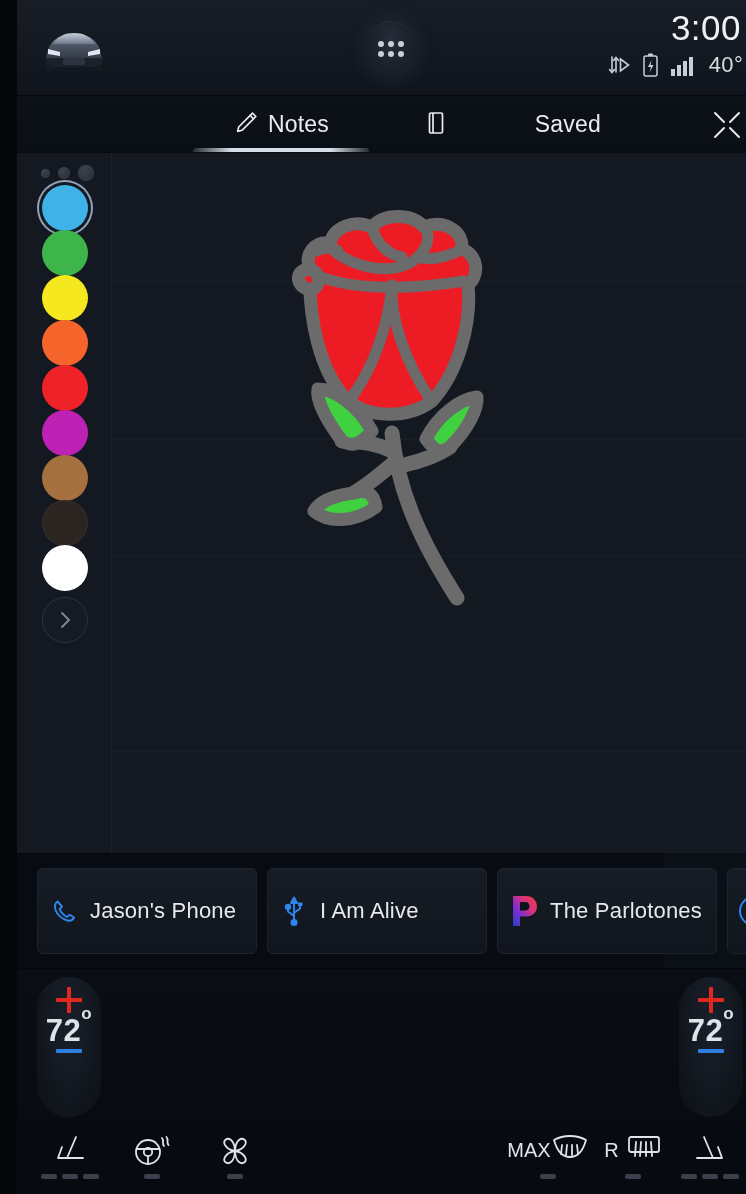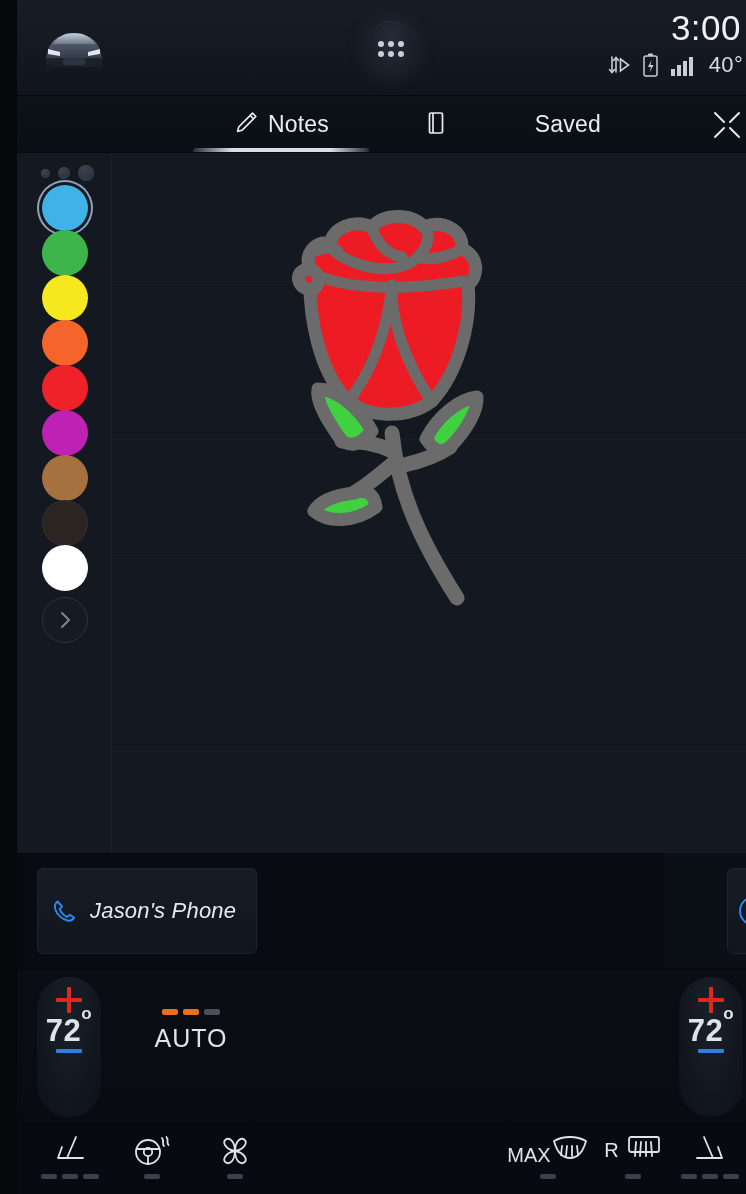--- a/index.html
+++ b/index.html
@@ -66,21 +66,21 @@
     position:absolute; left:25px; top:444px; width:46px; height:46px; border-radius:50%;
     background:#151a23; border:1px solid #2c3440; display:flex; align-items:center; justify-content:center; cursor:pointer;
   }
 
   
   .drawing{ position:absolute; left:255px; top:40px; width:240px; height:560px; }
 
   
   .cards{
     position:absolute; left:0; top:853px; width:647px; height:115px;
-    background:#080c12; border-top:1px solid #05070b;font-style:italic;
+    background:#080c12; border-top:1px solid #05070b;
   }
   .card{
     position:absolute; top:14px; height:86px; border-radius:6px;
     background:linear-gradient(180deg,#161c25 0%,#11161e 100%);
     border:1px solid #1e242e; display:flex; align-items:center; cursor:pointer;
     box-shadow:0 1px 0 rgba(255,255,255,.02) inset;
   }
   .card .ic{ width:52px; display:flex; align-items:center; justify-content:center; flex:0 0 52px; }
   .card .lbl{ font-size:22px; color:#e6e9ef; letter-spacing:.2px; white-space:nowrap; }
   .c0{ left:20px; width:220px; } .c1{ left:250px; width:220px; }
@@ -307,21 +307,52 @@
     <div class="card c0">
       <span class="ic">
         <svg width="26" height="26" viewBox="0 0 26 26" fill="none" stroke="#2f86f0" stroke-width="1.9" stroke-linecap="round" stroke-linejoin="round">
           <path d="M6.5 3.5 C4 5.5 3 8 4.5 12 C6.5 17 11 21 16.5 22.5 C20 23.3 22 21.8 23 19.5
                    L18.8 16.8 L16 19 C13 17.5 10 14.5 8.6 11.2 L11 8.5 Z"></path>
         </svg>
       </span>
       <span class="lbl">Jason's Phone</span>
     </div>
 
-
+    <div class="card c1">
+      <span class="ic">
+        <svg width="22" height="30" viewBox="0 0 22 30" fill="none" stroke="#2f86f0" stroke-width="1.9" stroke-linecap="round" stroke-linejoin="round">
+          <circle cx="11" cy="26.5" r="2.6" fill="#2f86f0"></circle>
+          <path d="M11 24 L11 6"></path>
+          <path d="M11 1.5 L14 7 L8 7 Z" fill="#2f86f0"></path>
+          <path d="M11 17 L17 12.5 L17 9.5"></path>
+          <rect x="15" y="6.5" width="4.5" height="3.5" fill="#2f86f0" stroke="none"></rect>
+          <path d="M11 20 L5 15.5 L5 12.5"></path>
+          <circle cx="5" cy="11" r="2.2" fill="#2f86f0"></circle>
+        </svg>
+      </span>
+      <span class="lbl">I Am Alive</span>
+    </div>
+
+    <div class="card c2">
+      <span class="ic">
+        <svg width="28" height="32" viewBox="0 0 28 32">
+          <defs>
+            <linearGradient id="pandoraG" x1="0" y1="1" x2="1" y2="0">
+              <stop offset="0" stop-color="#2b3ec9"></stop>
+              <stop offset=".35" stop-color="#7b2fd0"></stop>
+              <stop offset=".65" stop-color="#d8327f"></stop>
+              <stop offset="1" stop-color="#ee3b3b"></stop>
+            </linearGradient>
+          </defs>
+          <path d="M3 1 L16 1 C23 1 27 6 27 11.5 C27 17 23 21.5 16 21.5 L10 21.5 L10 31 L3 31 Z" fill="url(#pandoraG)"></path>
+          <path d="M10 7 L15.5 7 C18 7 19.5 9 19.5 11.3 C19.5 13.6 18 15.5 15.5 15.5 L10 15.5 Z" fill="#0f141c"></path>
+        </svg>
+      </span>
+      <span class="lbl">The Parlotones</span>
+    </div>
 
     <div class="card c3">
       <span class="ic">
         <svg width="34" height="34" viewBox="0 0 34 34" fill="none" stroke="#2f86f0" stroke-width="2">
           <circle cx="17" cy="17" r="14"></circle>
           <path d="M13.5 10.5 L24 17 L13.5 23.5 Z" fill="#2f86f0" stroke="none"></path>
         </svg>
       </span>
       <span class="lbl"></span>
     </div>
@@ -330,28 +361,20 @@
   <div class="climate">
 
     <div class="tempctl left">
       <span class="plus"></span>
       <span class="tval">
         <span>72</span><sup>o</sup>
       </span>
       <span class="minus"></span>
     </div>
 
-    <div class="auto-box">
-      <div class="fanbars">
-        <i style="background:#E8701A"></i>
-          <i style="background:#E8701A"></i>
-          <i style="background:#4A5059"></i>
-      </div>
-      <div class="auto-lbl">AUTO</div>
-    </div>
 
     <div class="tempctl right">
       <span class="plus"></span>
       <span class="tval">
         <span>72</span><sup>o</sup>
       </span>
       <span class="minus"></span>
     </div>
   </div>
 
@@ -395,21 +418,21 @@
           <path d="M17 16 C17 16 10 17 7 22 C4.5 26.5 9 30 13 27 C16.5 24.4 17 16 17 16 Z"></path>
           <path d="M17 16 C17 16 24 17 27 22 C29.5 26.5 25 30 21 27 C17.5 24.4 17 16 17 16 Z"></path>
         </svg>
       </span>
       <span class="ind">
           <i></i>
         </span>
     </div>
 
     <div class="hbtn" style="left:486px;width:90px">
-      <span class="glyph" style="">
+      <span class="glyph" style="align-items:center">
         <span class="txt">MAX</span>
         <span>
           <svg width="38" height="28" viewBox="0 0 38 28" fill="none" stroke="#dfe3ea" stroke-width="1.8" stroke-linecap="round" stroke-linejoin="round">
             <path d="M3 6 C3 6 10 2 19 2 C28 2 35 6 35 6 C32 17 27 23 19 23 C11 23 6 17 3 6 Z"></path>
             <path d="M11 11 L10 20"></path>
               <path d="M16 11 L15 21"></path>
               <path d="M21 11 L21 21"></path>
               <path d="M26 11 L27 20"></path>
           </svg>
         </span>

